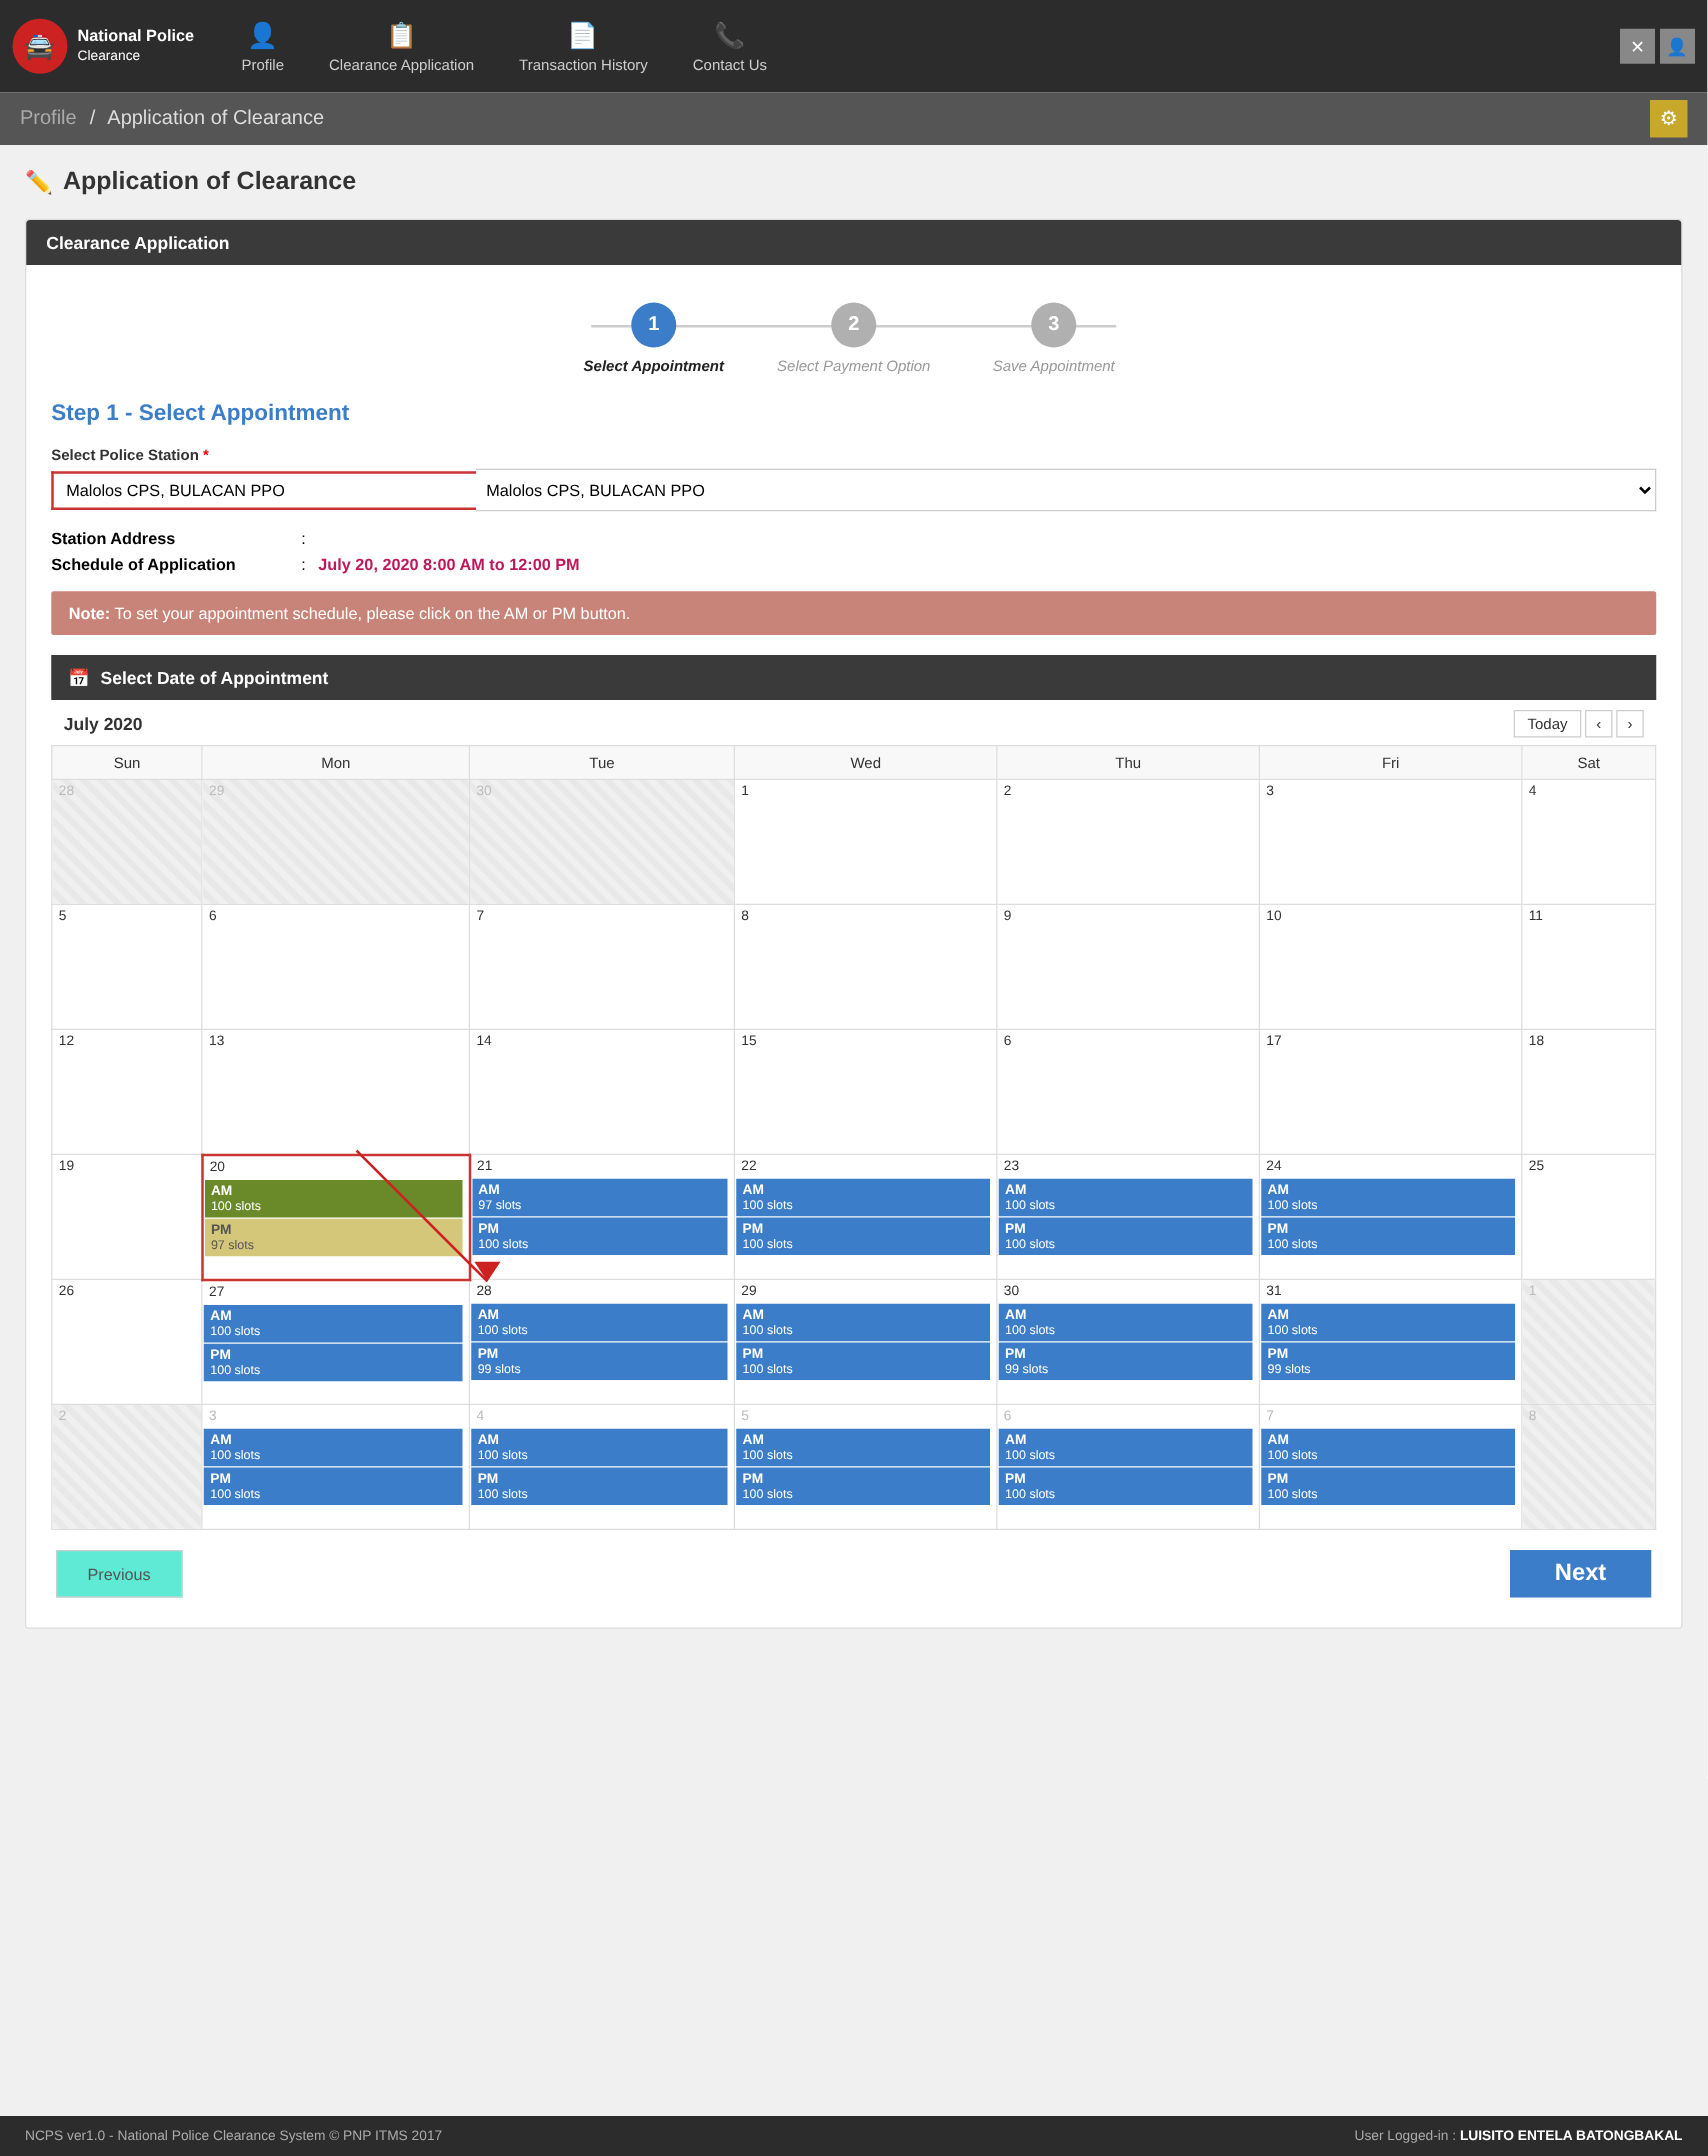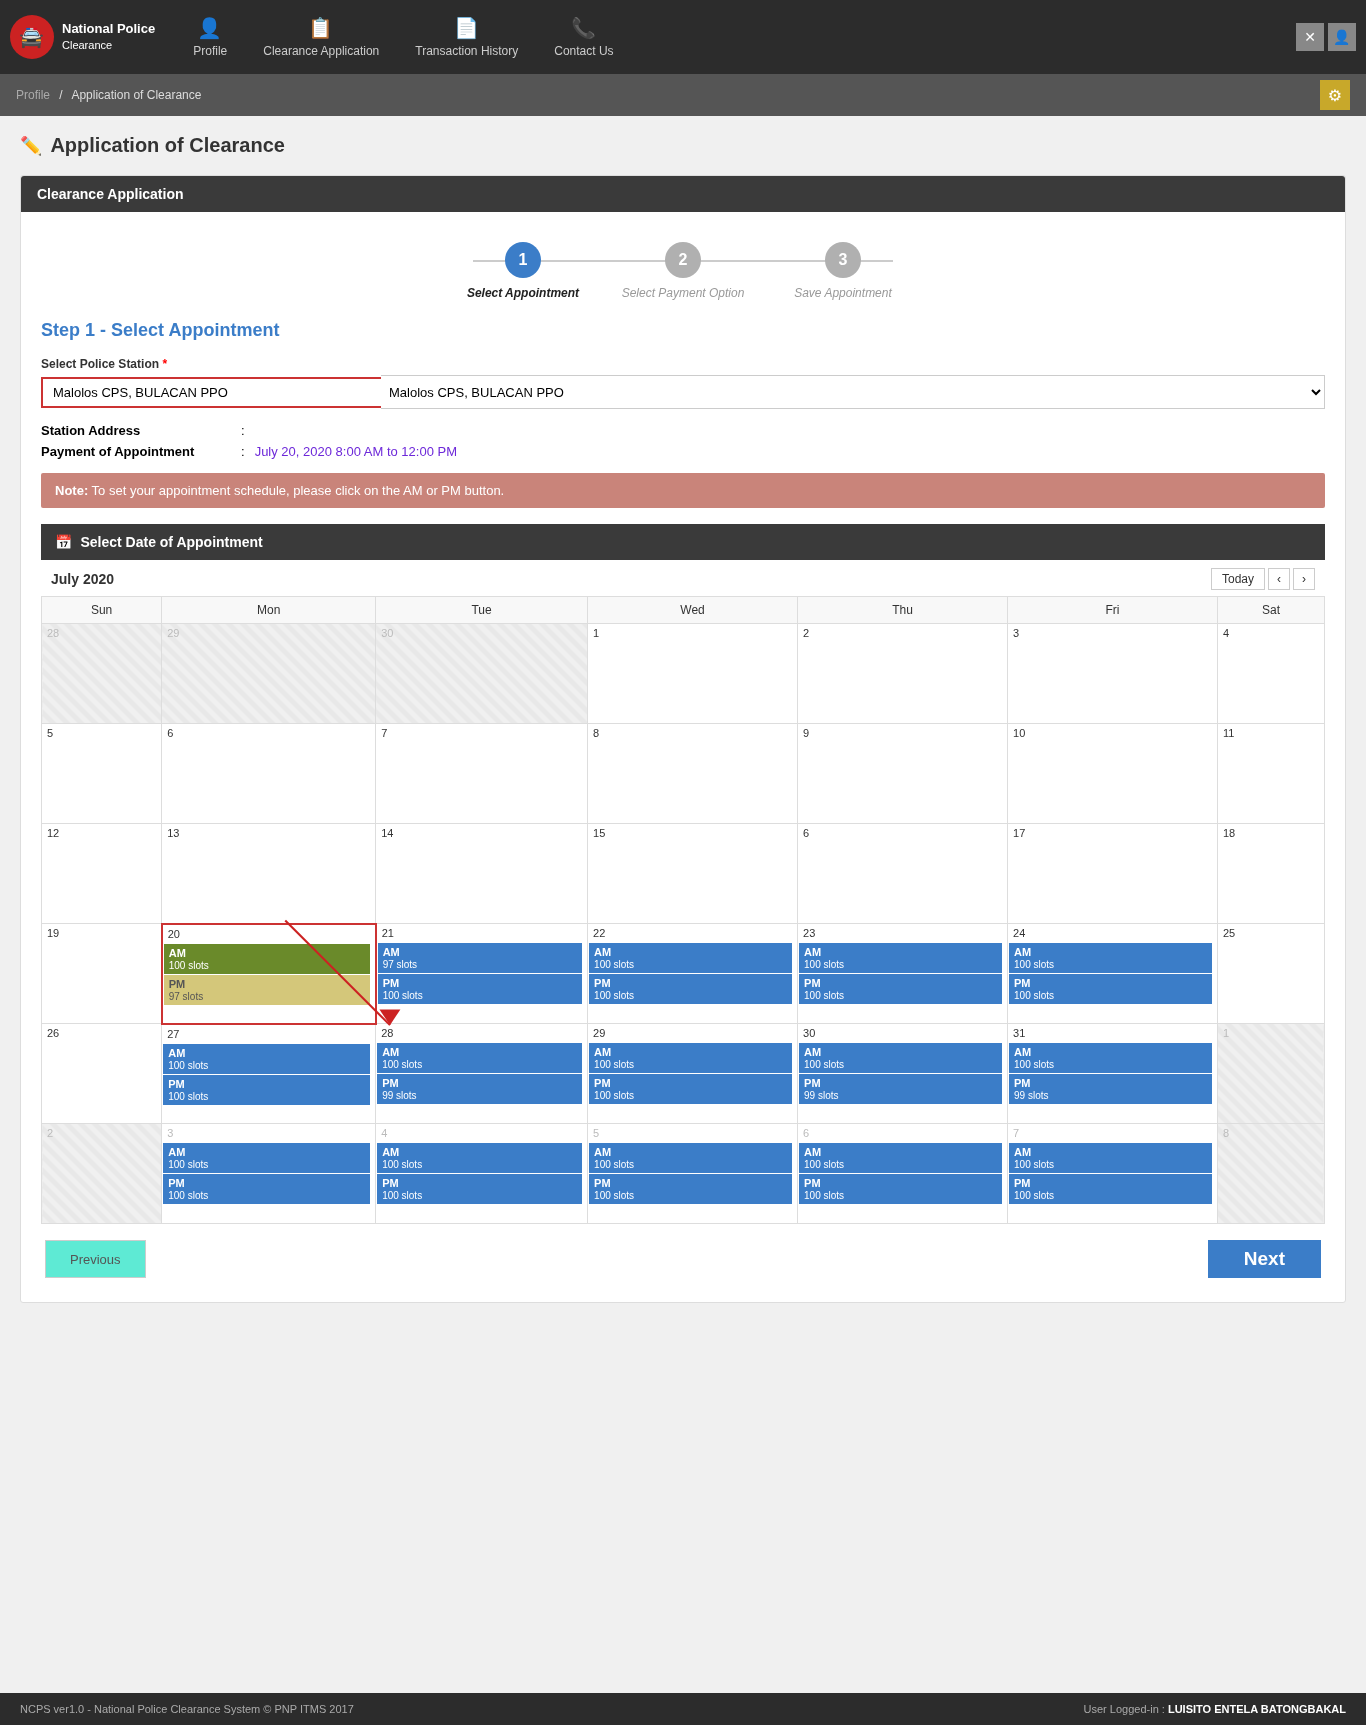--- a/index.html
+++ b/index.html
@@ -49,21 +49,21 @@
       background: #888; border: none; color: white; cursor: pointer;
       display: flex; align-items: center; justify-content: center; font-size: 14px;
     }
 
     
     .breadcrumb-bar {
       background: #555;
       padding: 6px 16px;
       display: flex; align-items: center; justify-content: space-between;
     }
-    .breadcrumb { color: #ddd; font-size: 12px; }
+    .breadcrumb { color: #ddd; font-size: 16px; }
     .breadcrumb a { color: #aaa; text-decoration: none; }
     .breadcrumb .sep { margin: 0 6px; }
     .settings-btn {
       background: #c8a82a; border: none; width: 30px; height: 30px;
       display: flex; align-items: center; justify-content: center;
       cursor: pointer; color: white; font-size: 16px;
     }
 
     
     .page-content {
@@ -151,21 +151,21 @@
       height: 34px;
       background: white;
       cursor: pointer;
     }
     .station-info { margin-top: 10px; }
     .info-row {
       display: flex; font-size: 13px; margin-bottom: 6px; align-items: baseline;
     }
     .info-label { font-weight: bold; width: 200px; flex-shrink: 0; }
     .info-colon { margin-right: 10px; }
-    .info-value { color: #6d28d9; }
+    .info-value { color: #be185d; font-weight: bold; }
 
     
     .note-box {
       background: #c9847a;
       color: white;
       padding: 10px 14px;
       font-size: 13px;
       border-radius: 2px;
       margin: 14px 0;
     }
@@ -374,21 +374,21 @@
         </div>
       </div>
 
       <div class="station-info">
         <div class="info-row">
           <span class="info-label">Station Address</span>
           <span class="info-colon">:</span>
           <span class="info-value"></span>
         </div>
         <div class="info-row">
-          <span class="info-label">Payment of Appointment</span>
+          <span class="info-label">Schedule of Application</span>
           <span class="info-colon">:</span>
           <span class="info-value">July 20, 2020 8:00 AM to 12:00 PM</span>
         </div>
       </div>
 
       <div class="note-box">
         <strong>Note:</strong>
         <span> To set your appointment schedule, please click on the AM or PM button.</span>
       </div>
 

